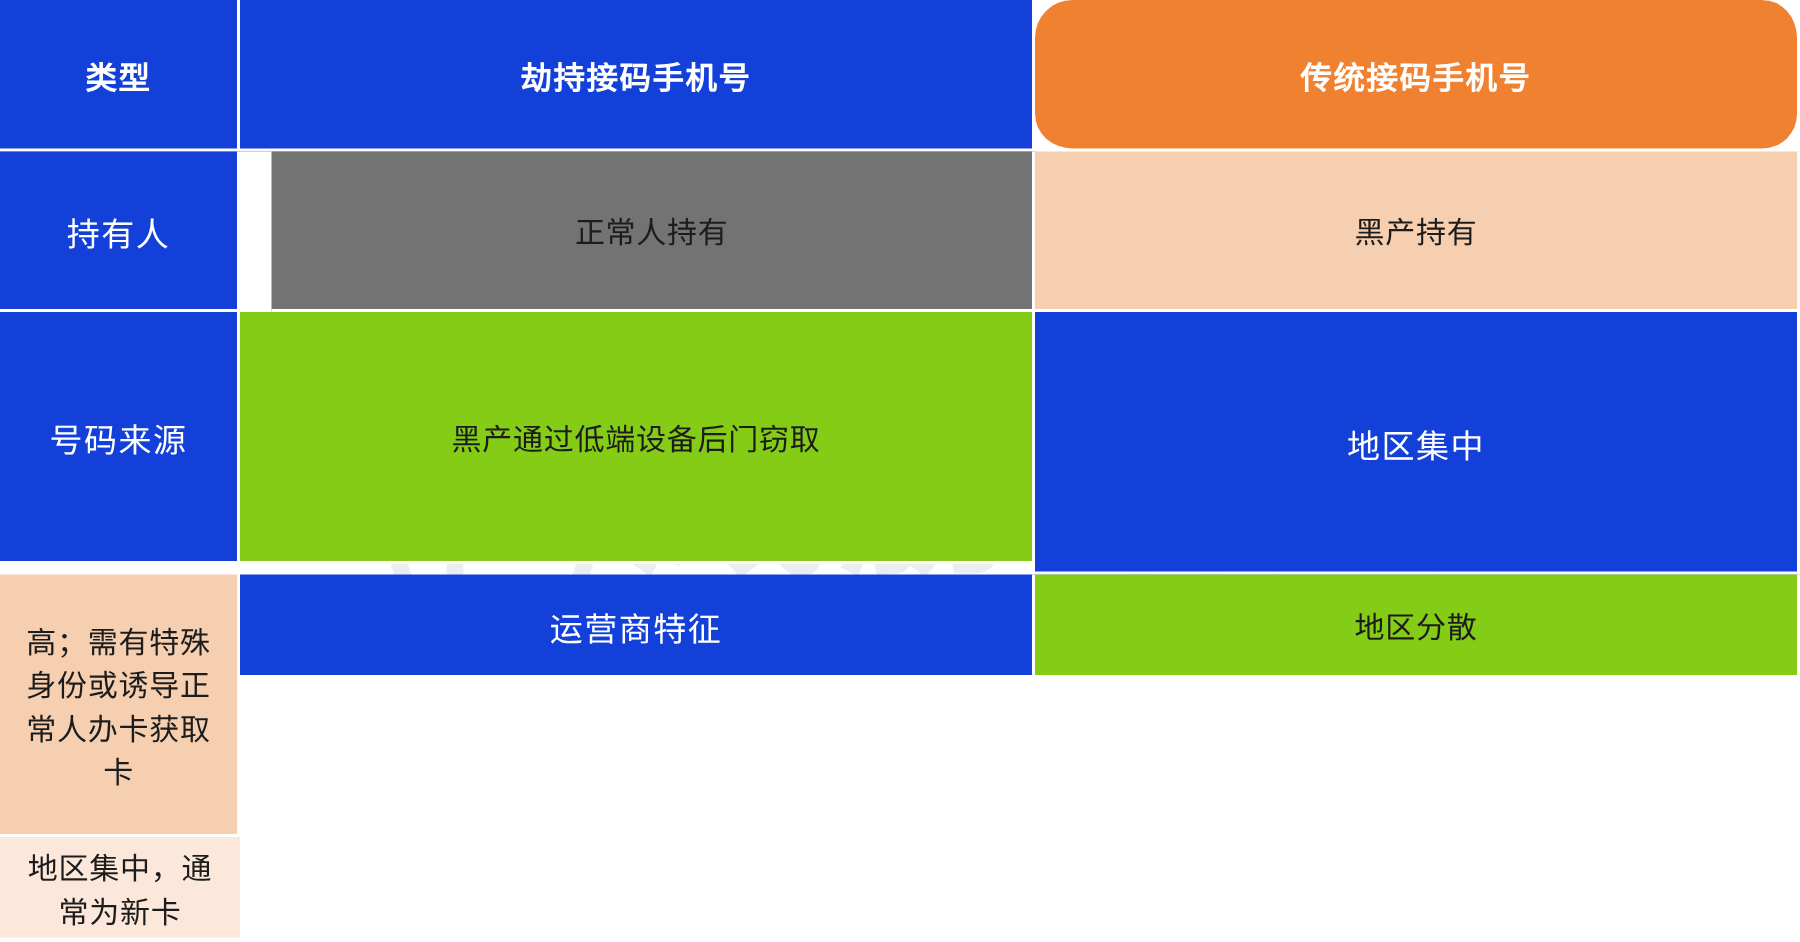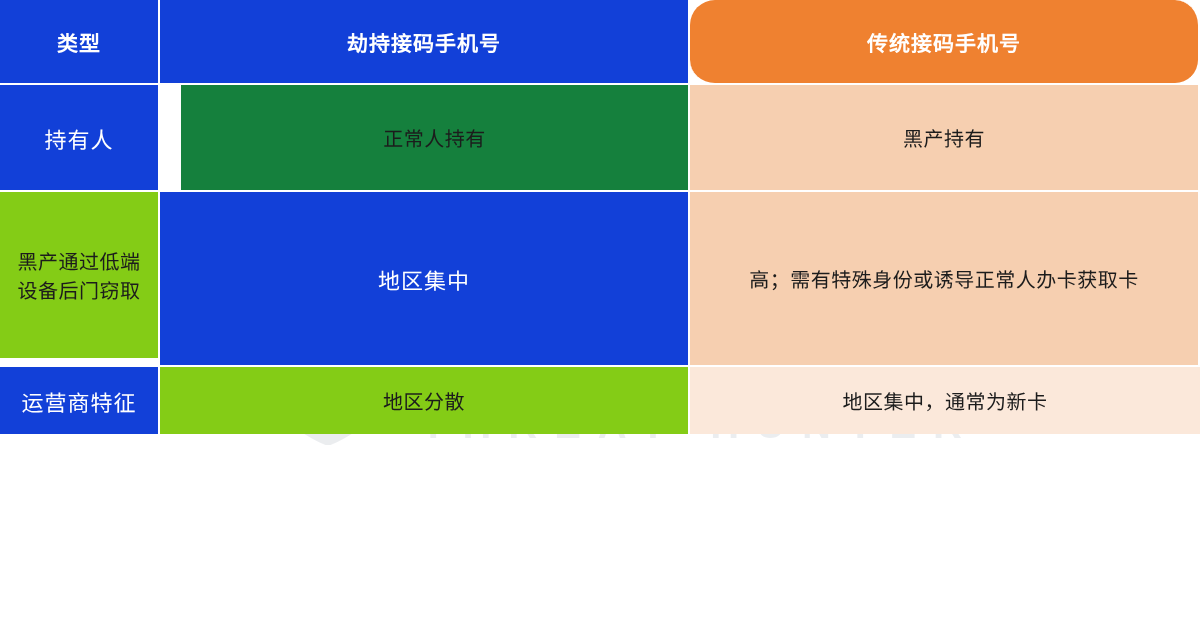--- a/index.html
+++ b/index.html
@@ -85,21 +85,21 @@
     justify-content: center;
     text-align: center;
     padding: 4px 10px;
     border-right: 2px solid #ffffff;
     border-bottom: 2px solid #ffffff;
   }
   .cell:last-child { border-right: none; }
 
   
   .hdr {
-    height: 85px;
+    height: 101px;
     font-size: 21px;
     font-weight: 700;
     color: #ffffff;
     letter-spacing: 1px;
   }
   .hdr-blue { background: #1240d8; }
   .hdr-orange { background: #ef8130; border-radius: 25px; }
 
   
   .rowlabel {
@@ -110,21 +110,21 @@
     letter-spacing: 1px;
   }
 
   
   .val {
     font-size: 20px;
     color: #1c1c1c;
     font-weight: 400;
     letter-spacing: 0.5px;
   }
-  .val-blue-dark   { background: #15803d; margin-left: 21px; }
+  .val-blue-dark   { background: #737373; margin-left: 21px; }
   .val-blue-light  { background: #84cc16; }
   .val-peach-dark  { background: #f6cfb0; }
   .val-peach-light { background: #fbe8da; }
 
   
   .r1 { height: 107px; }
   .r2 { height: 168px; }
   .r3 { height: 175px; }
   .r4 { height: 67px; border-bottom: none; }
 </style>
@@ -147,20 +147,21 @@
   </div>
 
   <div class="cell hdr hdr-blue">类型</div>
   <div class="cell hdr hdr-blue">劫持接码手机号</div>
   <div class="cell hdr hdr-orange">传统接码手机号</div>
 
   <div class="cell rowlabel r1">持有人</div>
   <div class="cell val val-blue-dark r1">正常人持有</div>
   <div class="cell val val-peach-dark r1">黑产持有</div>
 
+  <div class="cell rowlabel r2">号码来源</div>
   <div class="cell val val-blue-light r2">黑产通过低端设备后门窃取</div>
 
   <div class="cell rowlabel r3">地区集中</div>
   <div class="cell val val-peach-dark r3">高；需有特殊身份或诱导正常人办卡获取卡</div>
 
   <div class="cell rowlabel r4">运营商特征</div>
   <div class="cell val val-blue-light r4">地区分散</div>
   <div class="cell val val-peach-light r4">地区集中，通常为新卡</div>
 
 </div>

